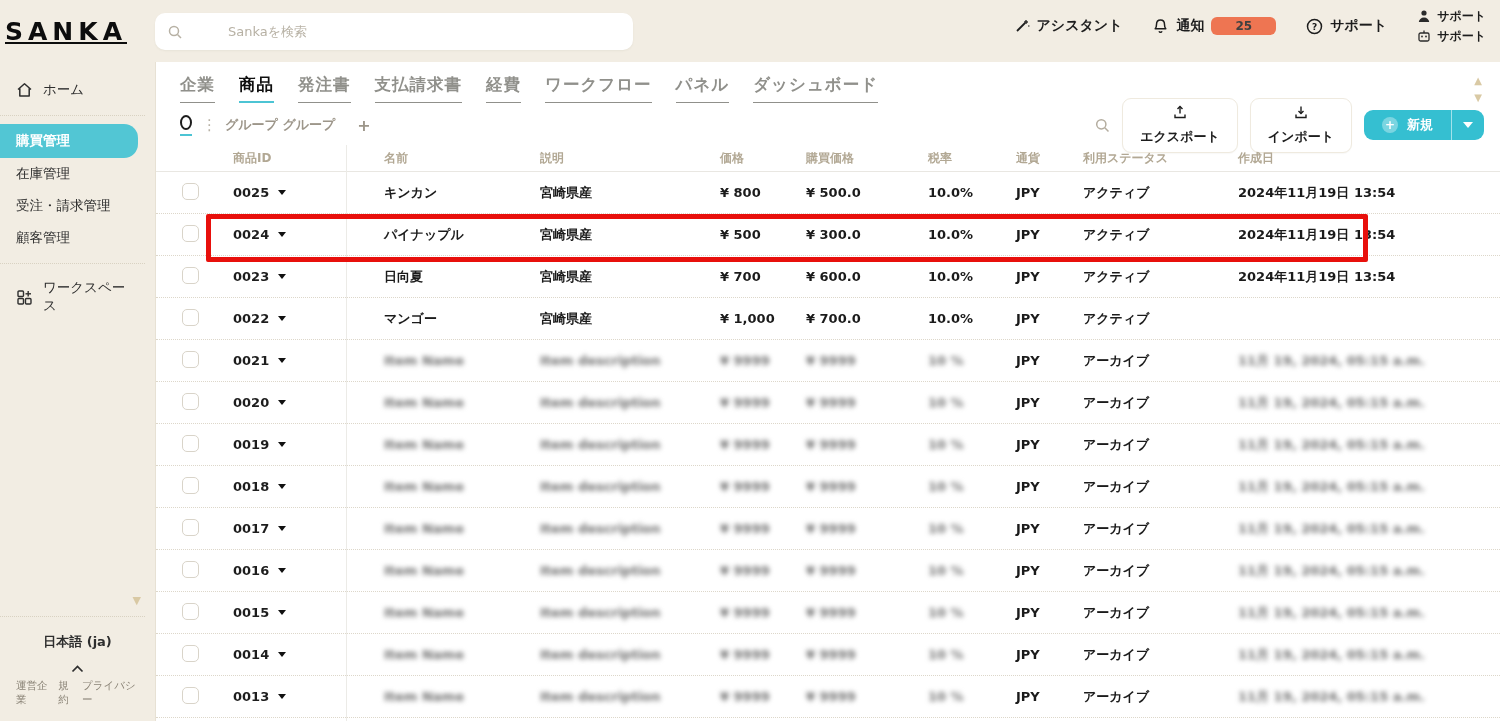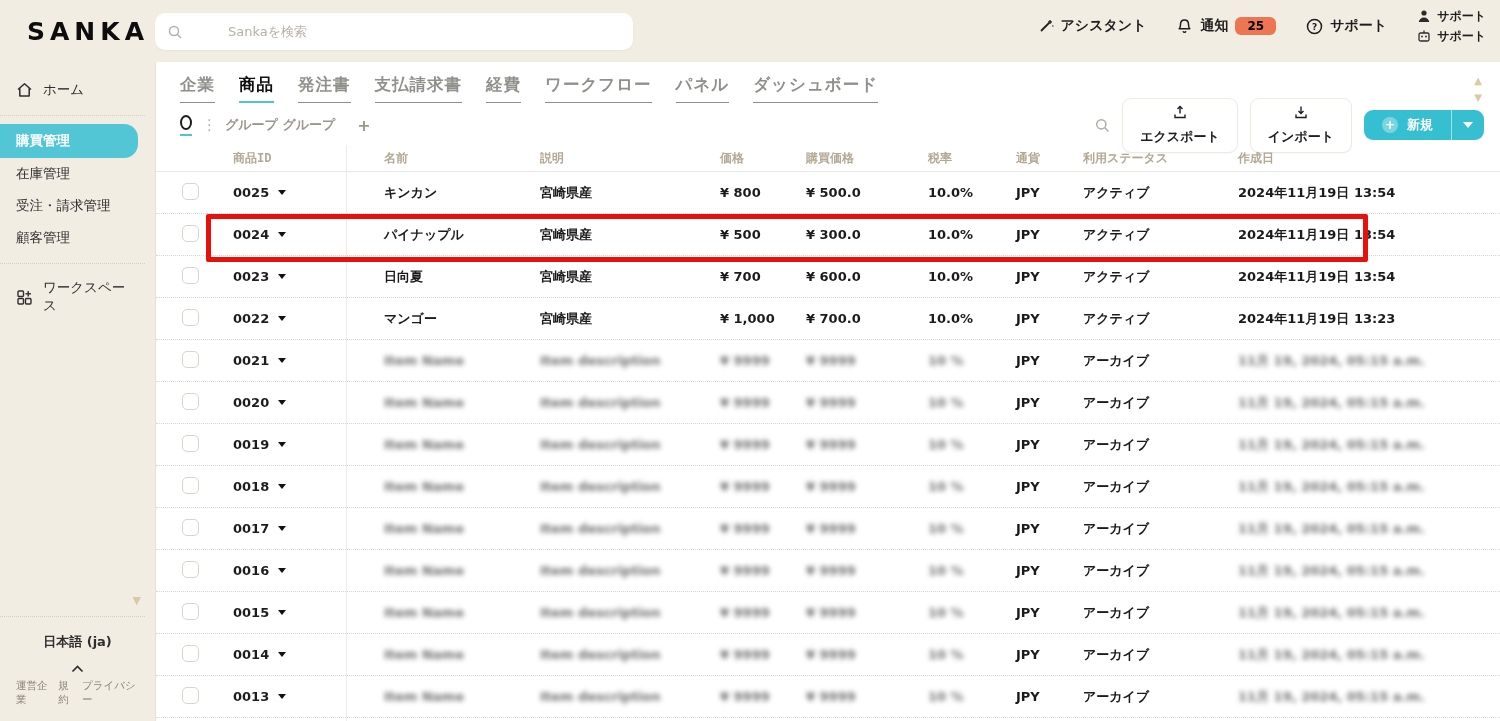--- a/index.html
+++ b/index.html
@@ -6,29 +6,29 @@
   html,body { width:1500px; height:721px; }
   body {
     position: relative;
     background: #f2ede3;
     font-family: "DejaVu Sans", sans-serif;
     color: #1d1d1d;
     overflow: hidden;
   }
   
   .topbar { position:absolute; top:0; left:0; right:0; height:62px; }
-  .logo { position:absolute; left:27px; top:17px; font-size:25px; font-weight:800; letter-spacing:5px; color:#0d0d0d; }
+  .logo { position:absolute; left:5px; top:17px; font-size:25px; font-weight:800; letter-spacing:5px; color:#0d0d0d;text-decoration:underline; }
   .search { position:absolute; left:155px; top:13px; width:478px; height:37px; background:#fff; border-radius:10px;
             display:flex; align-items:center; padding:0 13px; box-shadow:0 1px 2px rgba(120,110,90,.08); }
   .search svg { flex:0 0 auto; margin-right:8px; }
   .search input { border:0; outline:0; background:transparent; flex:1; font-size:13px; font-family:inherit; color:#333;margin-left:38px; }
   .search input::placeholder { color:#b7b1a4; }
   .top-actions { position:absolute; right:14px; top:0; height:52px; display:flex; align-items:center; gap:30px; }
   .top-action { display:flex; align-items:center; gap:7px; font-size:14px; font-weight:600; color:#1d1d1d; cursor:pointer; }
-  .badge { background:#ee7552; color:#000000; font-size:12px; font-weight:700; border-radius:6px; padding:2px 12px; }
+  .badge { background:#ee7552; color:#404040; font-size:12px; font-weight:700; border-radius:6px; padding:2px 24px; }
   .account { display:flex; flex-direction:column; gap:3px; }
   .account-line { display:flex; align-items:center; gap:6px; font-size:12px; font-weight:700; }
   
   .sidebar { position:absolute; top:62px; left:0; bottom:0; width:155px; display:flex; flex-direction:column; }
   .side-item { display:flex; align-items:center; gap:10px; padding:7px 16px; font-size:13.5px; color:#2e2e2e; cursor:pointer; }
   .side-item.first { margin-top:12px; }
   .dotted-div { border-top:1px dotted #d9d2c2; margin:9px 10px 8px 0; }
   .side-link { padding:7px 16px; font-size:13.5px; color:#2e2e2e; cursor:pointer; }
   .side-link.active { background:#52c6d4; color:#fff; font-weight:600; width:138px; border-radius:0 14px 14px 0; padding:8px 16px; }
   .side-bottom { margin-top:auto; padding-bottom:10px; }
@@ -58,21 +58,21 @@
   .btn-new-main { display:flex; align-items:center; gap:9px; padding:6px 18px; font-size:13px; font-weight:700; }
   .btn-new-caret { display:flex; align-items:center; padding:0 11px; border-left:1px solid rgba(255,255,255,.55); }
   .plus-circle { width:16px; height:16px; border-radius:50%; background:rgba(255,255,255,.35); color:#fff;
                  display:flex; align-items:center; justify-content:center; font-size:12px; font-weight:700; line-height:1; }
   .caret-down { width:0; height:0; border-left:5px solid transparent; border-right:5px solid transparent; border-top:6px solid #fff; }
   
   .table { position:absolute; top:83px; left:0; right:0; bottom:0; }
   .thead, .row { display:grid; padding-left:20px;
     grid-template-columns:44px 126px 178px 180px 86px 122px 88px 67px 155px minmax(0,1fr); align-items:center; }
   .thead { height:27px; border-bottom:1px solid #e9e7e2; color:#b2a894; font-size:12px; font-weight:600; }
-  .hcell { padding-left:16px; cursor:pointer;font-family:Liberation Mono, monospace; }
+  .hcell { padding-left:16px; cursor:pointer; }
   .hcell.col-id { padding-left:13px; }
   .hcell.col-name { padding-left:38px; }
   .row { height:42px; border-bottom:1px dotted #ddd7ca; font-size:13px; }
   .cell { padding-left:16px; overflow:hidden; white-space:nowrap; }
   .cell.col-name { padding-left:38px; }
   .strong { font-weight:700; color:#1b1b1b; }
   .c-check { padding-left:6px; }
   .checkbox { display:inline-block; width:17px; height:17px; border:1.5px solid #d9d4c9; border-radius:5px; background:#fff; cursor:pointer; }
   .id-cell { padding-left:13px; display:flex; align-items:center; gap:9px; font-weight:700; }
   .caret { width:0; height:0; border-left:4.5px solid transparent; border-right:4.5px solid transparent; border-top:5.5px solid #111; cursor:pointer; }
@@ -328,21 +328,20 @@
       <span>0022</span>
       <span class="caret"></span>
     </div>
     <div class="cell col-name strong blurable">マンゴー</div>
     <div class="cell col-desc strong blurable">宮崎県産</div>
     <div class="cell col-price strong blurable">¥ 1,000</div>
     <div class="cell col-purchase strong blurable">¥ 700.0</div>
     <div class="cell col-tax strong blurable">10.0%</div>
     <div class="cell col-currency strong">JPY</div>
     <div class="cell col-status strong">アクティブ</div>
-    <div class="cell col-created strong blurable">2024年11月19日 13:23</div>
   </div>
         <div class="row ph-row">
     <div class="cell c-check"><span class="checkbox"></span></div>
     <div class="cell id-cell">
       <span>0021</span>
       <span class="caret"></span>
     </div>
     <div class="cell col-name strong blurable">Item Name</div>
     <div class="cell col-desc strong blurable">Item description</div>
     <div class="cell col-price strong blurable">¥ 9999</div>

